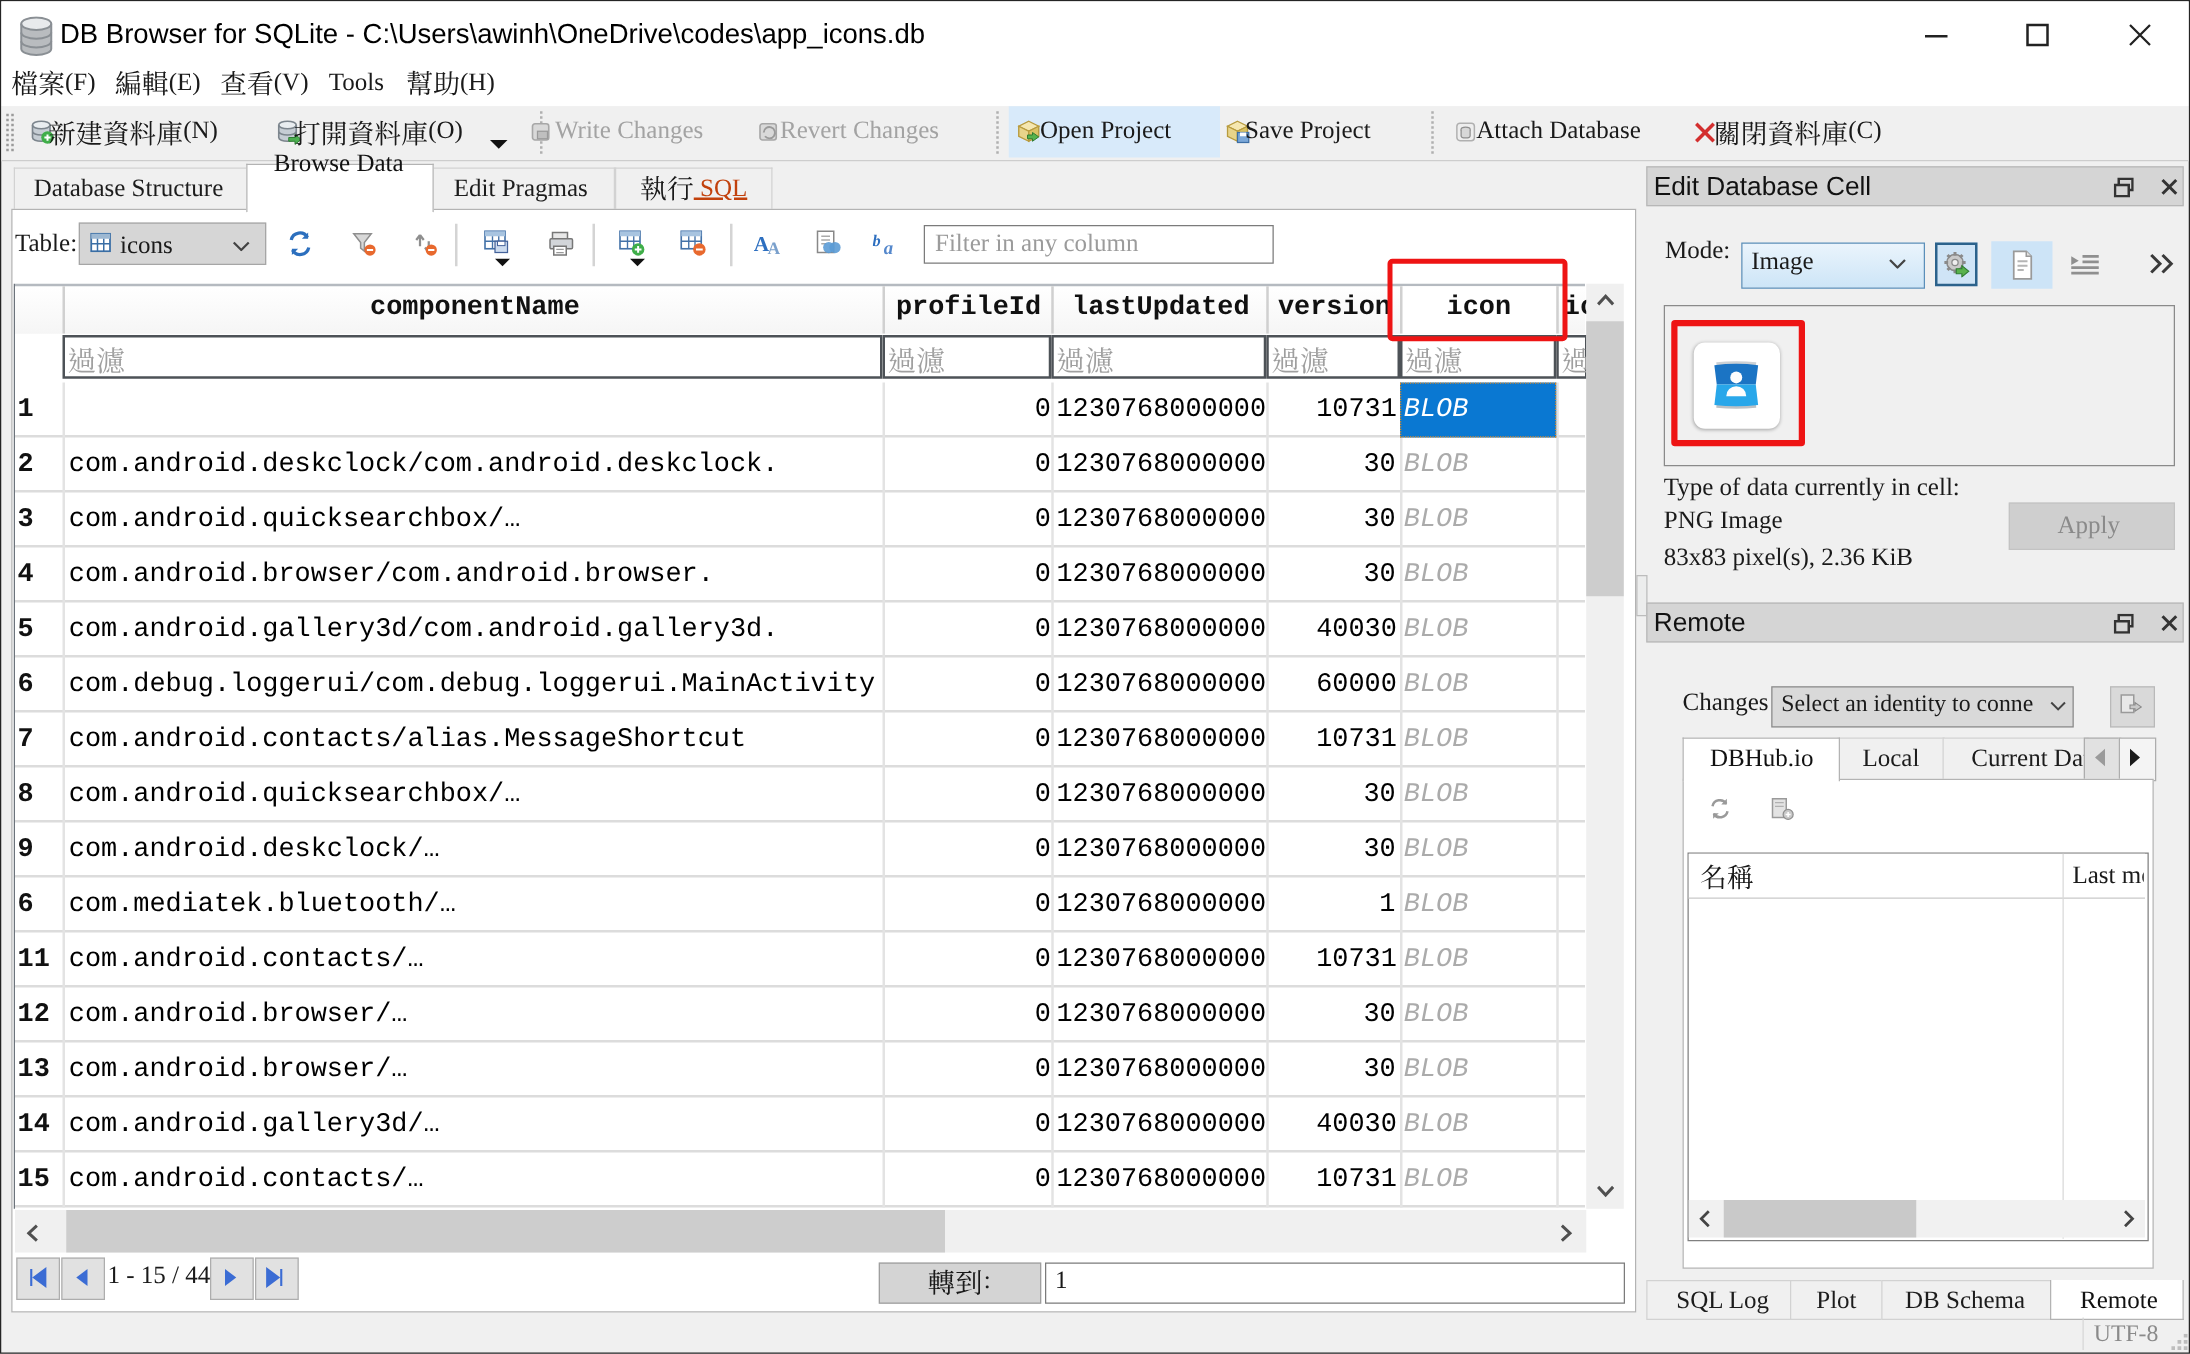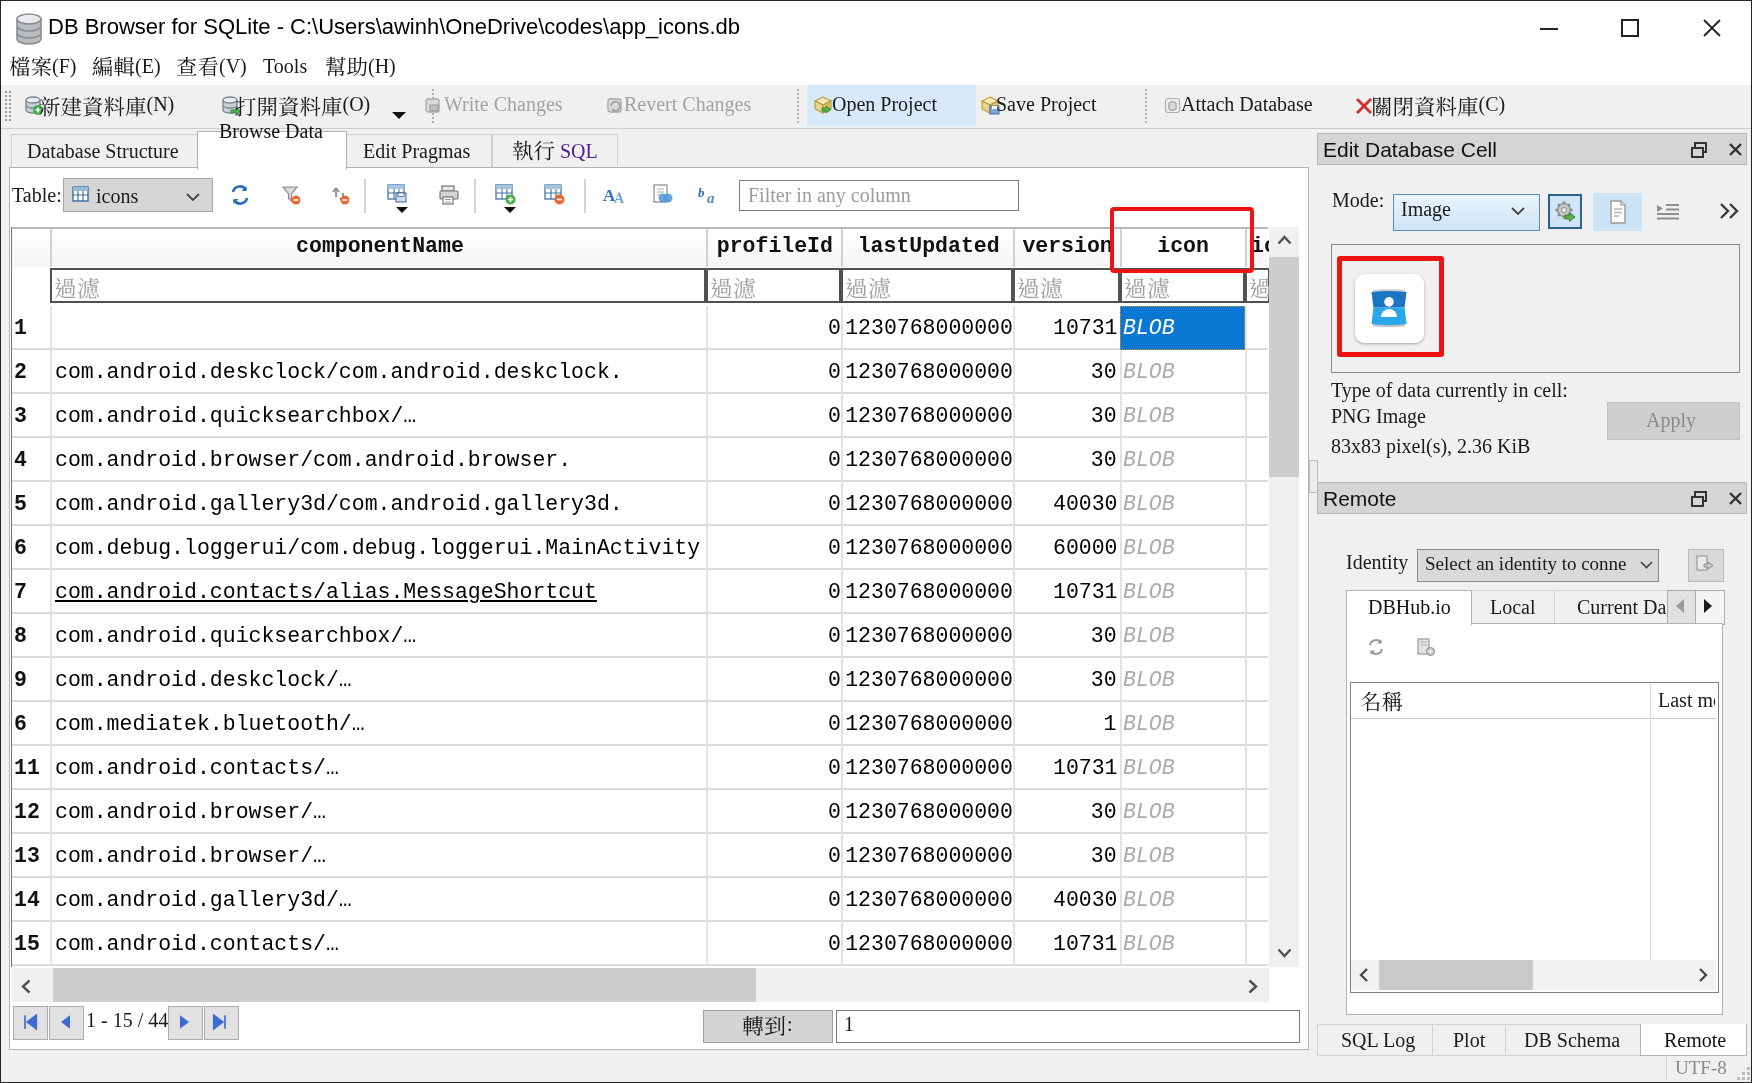--- a/index.html
+++ b/index.html
@@ -156,21 +156,21 @@
     <div class="ab" style="left:1477.5px;top:92px;font:normal normal 20px 'Liberation Serif';color:#1a1a1a;white-space:pre;">(C)</div>
     <div class="ab" style="left:10px;top:133px;width:186px;height:33px;background:#f0f0f0;border:1px solid #d2d2d2;border-bottom:none"></div>
     <div class="ab" style="left:26px;top:139px;font:normal normal 20px 'Liberation Serif';color:#1c1c1c;white-space:pre;">Database Structure</div>
     <div class="ab" style="left:344px;top:133px;width:145px;height:33px;background:#f0f0f0;border:1px solid #d2d2d2;border-bottom:none"></div>
     <div class="ab" style="left:362px;top:139px;font:normal normal 20px 'Liberation Serif';color:#1c1c1c;white-space:pre;">Edit Pragmas</div>
     <div class="ab" style="left:491px;top:133px;width:124px;height:33px;background:#f0f0f0;border:1px solid #d2d2d2;border-bottom:none"></div>
     <svg class="ab" style="left:511px;top:139px" width="43.0" height="21.5" viewBox="0 -870 2000 1000" fill="#1a1a1a">
       <use href="#q17" transform="translate(0,0) scale(1,-1)"></use>
       <use href="#q18" transform="translate(1000,0) scale(1,-1)"></use>
     </svg>
-    <div class="ab" style="left:554px;top:139px;font:normal normal 20px 'Liberation Serif';color:#4c1d95;white-space:pre;"> SQL</div>
+    <div class="ab" style="left:554px;top:139px;font:normal normal 20px 'Liberation Serif';color:#c2410c;white-space:pre;text-decoration:underline;"> SQL</div>
     <div class="ab" style="left:8px;top:166px;width:1298px;height:881px;background:#fff;border:1px solid #b3b3b3"></div>
     <div class="ab" style="left:196px;top:130px;width:148px;height:37px;background:#fff;border:1px solid #b3b3b3;border-bottom:1px solid #fff"></div>
     <div class="ab" style="left:218px;top:119px;font:normal normal 20px 'Liberation Serif';color:#111;white-space:pre;">Browse Data</div>
     <div class="ab" style="left:11px;top:183px;font:normal normal 20px 'Liberation Serif';color:#1a1a1a;white-space:pre;">Table:</div>
     <div class="ab" style="left:62px;top:177px;width:148px;height:32px;background:#d6d6d6;border:1px solid #a6a6a6"></div>
     <svg class="ab" style="left:71px;top:185px" width="17" height="16" viewBox="0 0 17 16">
       <rect x="1" y="1" width="15" height="14" fill="#fff" stroke="#3a6ea5" stroke-width="1.4"></rect>
       <rect x="1" y="1" width="15" height="4" fill="#9db8d2"></rect>
       <path d="M1 9 h15 M6 5 v10 M11 5 v10" stroke="#3a6ea5" stroke-width="1.2"></path>
     </svg>
@@ -344,21 +344,21 @@
     <div class="ab" style="left:844.174px;top:491px;font:normal normal 21.5px 'Liberation Mono';color:#000;white-space:pre;">1230768000000</div>
     <div class="ab" style="left:1051.99px;top:491px;font:normal normal 21.5px 'Liberation Mono';color:#000;white-space:pre;">40030</div>
     <div class="ab" style="left:1122px;top:491px;font:italic normal 21.5px 'Liberation Mono';color:#ababab;white-space:pre;">BLOB</div>
     <div class="ab" style="left:13px;top:535px;font:normal bold 21.5px 'Liberation Mono';color:#111;white-space:pre;">6</div>
     <div class="ab" style="left:54px;top:535px;font:normal normal 21.5px 'Liberation Mono';color:#000;white-space:pre;">com.debug.loggerui/com.debug.loggerui.MainActivity</div>
     <div class="ab" style="left:826.898px;top:535px;font:normal normal 21.5px 'Liberation Mono';color:#000;white-space:pre;">0</div>
     <div class="ab" style="left:844.174px;top:535px;font:normal normal 21.5px 'Liberation Mono';color:#000;white-space:pre;">1230768000000</div>
     <div class="ab" style="left:1051.99px;top:535px;font:normal normal 21.5px 'Liberation Mono';color:#000;white-space:pre;">60000</div>
     <div class="ab" style="left:1122px;top:535px;font:italic normal 21.5px 'Liberation Mono';color:#ababab;white-space:pre;">BLOB</div>
     <div class="ab" style="left:13px;top:579px;font:normal bold 21.5px 'Liberation Mono';color:#111;white-space:pre;">7</div>
-    <div class="ab" style="left:54px;top:579px;font:normal normal 21.5px 'Liberation Mono';color:#000;white-space:pre;text-decoration:underline;">com.android.contacts/alias.MessageShortcut</div>
+    <div class="ab" style="left:54px;top:579px;font:normal normal 21.5px 'Liberation Mono';color:#000;white-space:pre;">com.android.contacts/alias.MessageShortcut</div>
     <div class="ab" style="left:826.898px;top:579px;font:normal normal 21.5px 'Liberation Mono';color:#000;white-space:pre;">0</div>
     <div class="ab" style="left:844.174px;top:579px;font:normal normal 21.5px 'Liberation Mono';color:#000;white-space:pre;">1230768000000</div>
     <div class="ab" style="left:1051.99px;top:579px;font:normal normal 21.5px 'Liberation Mono';color:#000;white-space:pre;">10731</div>
     <div class="ab" style="left:1122px;top:579px;font:italic normal 21.5px 'Liberation Mono';color:#ababab;white-space:pre;">BLOB</div>
     <div class="ab" style="left:13px;top:623px;font:normal bold 21.5px 'Liberation Mono';color:#111;white-space:pre;">8</div>
     <div class="ab" style="left:54px;top:623px;font:normal normal 21.5px 'Liberation Mono';color:#000;white-space:pre;">com.android.quicksearchbox/…</div>
     <div class="ab" style="left:826.898px;top:623px;font:normal normal 21.5px 'Liberation Mono';color:#000;white-space:pre;">0</div>
     <div class="ab" style="left:844.174px;top:623px;font:normal normal 21.5px 'Liberation Mono';color:#000;white-space:pre;">1230768000000</div>
     <div class="ab" style="left:1089.796px;top:623px;font:normal normal 21.5px 'Liberation Mono';color:#000;white-space:pre;">30</div>
     <div class="ab" style="left:1122px;top:623px;font:italic normal 21.5px 'Liberation Mono';color:#ababab;white-space:pre;">BLOB</div>
@@ -502,21 +502,21 @@
     <div class="ab" style="left:1330px;top:433.5px;font:normal normal 20px 'Liberation Serif';color:#1a1a1a;white-space:pre;">83x83 pixel(s), 2.36 KiB</div>
     <div class="ab" style="left:1316px;top:481px;width:428px;height:30px;background:#d5d5d5;border:1px solid #b7b7b7"></div>
     <div class="ab" style="left:1322px;top:486px;font:normal normal 21px 'Liberation Sans';color:#111;white-space:pre;">Remote</div>
     <svg class="ab" style="left:1690px;top:490px" width="16" height="16" viewBox="0 0 16 16">
       <rect x="4" y="1" width="11" height="9" fill="none" stroke="#333" stroke-width="2"></rect>
       <rect x="1" y="6" width="11" height="9" fill="#d5d5d5" stroke="#333" stroke-width="2"></rect>
     </svg>
     <svg class="ab" style="left:1727px;top:490px" width="15" height="15" viewBox="0 0 15 15">
       <path d="M2 2 L13 13 M13 2 L2 13" stroke="#333" stroke-width="2.4"></path>
     </svg>
-    <div class="ab" style="left:1345px;top:549.5px;font:normal normal 20px 'Liberation Serif';color:#1a1a1a;white-space:pre;">Identity</div>
+    <div class="ab" style="left:1345px;top:549.5px;font:normal normal 20px 'Liberation Serif';color:#1a1a1a;white-space:pre;">Changes</div>
     <div class="ab" style="left:1416px;top:548px;width:240px;height:31px;background:#d9d9d9;border:1px solid #8a8a8a"></div>
     <div class="ab" style="left:1424px;top:552px;font:normal normal 19px 'Liberation Serif';color:#1a1a1a;white-space:pre;">Select an identity to connе</div>
     <svg class="ab" style="left:1639px;top:560px" width="13" height="8" viewBox="0 0 13 8">
       <path d="M1 1 l5.5 5.5 l5.5 -5.5" fill="none" stroke="#444" stroke-width="1.6"></path>
     </svg>
     <div class="ab" style="left:1687px;top:548px;width:34px;height:31px;background:#d9d9d9;border:1px solid #b9b9b9"></div>
     <svg class="ab" style="left:1694px;top:554px" width="20" height="18" viewBox="0 0 20 18">
       <rect x="2" y="1" width="10" height="14" fill="#e8e8e8" stroke="#9a9a9a" stroke-width="1.2"></rect>
       <path d="M9 9 h4 v-2 l5 3.5 -5 3.5 v-2 h-4 Z" fill="#c9c9c9" stroke="#8a8a8a" stroke-width="0.9"></path>
     </svg>

